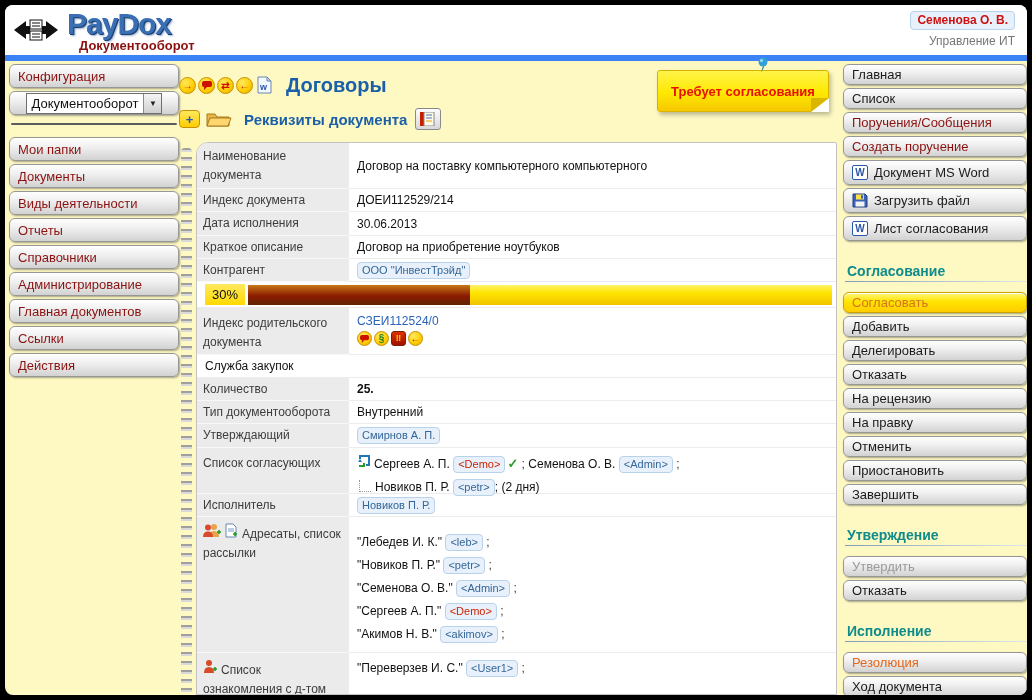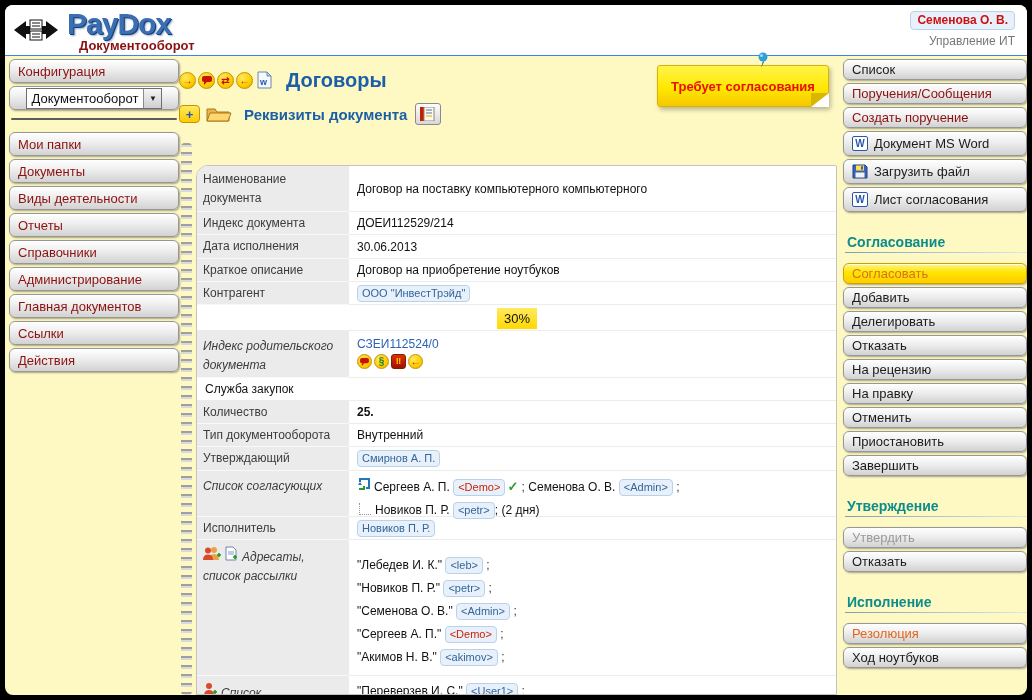--- a/index.html
+++ b/index.html
@@ -10,21 +10,21 @@
   
   .header { position:relative; height:50px; background:#fff; }
   .collapse-btn { position:absolute; left:8px; top:8px; width:46px; height:34px; cursor:pointer; }
   .logo { position:absolute; left:62px; top:2px; cursor:pointer; }
   .logo-main { font-size:30px; font-weight:bold; letter-spacing:-1px; color:var(--brand-blue,#3b6fb4);
                text-shadow:1px 1px 0 #1d3f6e, 2px 2px 2px #9ab4d4; font-style:normal; }
   .logo-sub { font-size:13px; font-weight:bold; color:var(--dark-red,#8b1111); margin-left:12px; margin-top:-3px; }
   .user-block { position:absolute; right:12px; top:6px; text-align:right; }
   .user-dept { font-size:12px; color:#777; margin-top:4px; }
 
-  .app-body { position:absolute; top:50px; left:0; right:0; bottom:0; border-top:1px solid #3b82f6; }
+  .app-body { position:absolute; top:50px; left:0; right:0; bottom:0; border-top:6px solid #3b82f6; }
 
   
   .btn { display:flex; align-items:center; height:22px; padding:1px 8px;
          background:linear-gradient(#ffffff,#f0f0f0 40%,#d2d2d2);
          border:1px solid #979797; border-radius:6px;
          box-shadow:1px 1px 2px rgba(0,0,0,.35), inset 0 1px 0 #fff;
          font-size:13px; color:#1b1b1b; margin-bottom:3px; cursor:pointer; white-space:nowrap; overflow:hidden; }
   .btn.red { color:var(--dark-red,#8b1111); }
   .btn.orange { color:#e2661c; }
   .btn.disabled { color:#9a9a9a; cursor:default; }
@@ -65,38 +65,38 @@
   .sticky-note span { font-size:13px; font-weight:bold; color:var(--note-text,#e81000); }
   .sticky-note .fold { position:absolute; right:-1px; bottom:-1px; width:0; height:0;
                        border-bottom:14px solid #fff; border-left:18px solid #d9b600; }
   .pin { position:absolute; top:-14px; left:58%; }
 
   
   .doc-card-wrap { position:absolute; left:2px; right:2px; top:78px; bottom:0; }
   .binding { position:absolute; left:0; top:6px; bottom:0; width:11px;
              background:repeating-linear-gradient(to bottom,#9f9f9f 0 2px,#d9d9d9 2px 4px,transparent 4px 9px); border-radius:4px; }
   .doc-card { position:absolute; left:15px; right:0; top:0; bottom:0; border:1px solid #c2c2c2;
-              border-radius:12px 2px 0 0; overflow:hidden; background:#fff;margin-top:28px; }
+              border-radius:12px 2px 0 0; overflow:hidden; background:#fff; }
   .drow { display:flex; width:100%; }
   .dlabel { width:152px; background:#ebebeb; border-bottom:1px solid #f8f8f8; color:#3c3c3c; font-size:12px;
             padding:2px 6px; display:flex; align-items:center; line-height:1.55; flex-shrink:0; }
   .dvalue { flex:1; border-bottom:1px solid #ececec; font-size:12px; color:#111; padding:2px 4px 2px 8px;
             display:flex; align-items:center; line-height:1.5; }
-  .row-top .dlabel { align-items:flex-start; padding-top:6px; display:block;font-style:italic; }
+  .row-top .dlabel { align-items:flex-start; padding-top:6px; display:block; }
   .row-top .dvalue { display:block; padding-top:4px; }
   .bold { font-weight:bold; }
   .link { color:var(--link-blue,#2a63b8); cursor:pointer; }
 
   .tag { background:#e8f1fb; border:1px solid #b8d2ea; border-radius:4px; padding:0 4px; font-size:11px;
          color:var(--tag-blue,#336699); display:inline-block; line-height:15px; white-space:nowrap; vertical-align:middle; }
   .tag.red-tag { color:var(--tag-red,#cc2200); }
   .tag.bold-red { color:#cc1111; font-weight:bold; font-size:12px; padding:1px 6px; }
 
   
-  .progress-wrap { display:flex; align-items:center; width:100%; height:20px;flex-direction:column; }
+  .progress-wrap { display:flex; align-items:center; width:100%; height:20px; }
   .pct { background:linear-gradient(#ffe95e,#ffd900); padding:1px 7px; font-size:13px; color:#111; margin-right:3px; }
   .pbar { flex:1; height:20px; background:linear-gradient(#fff36a,#ffe400 40%,#f0c400); overflow:hidden; display:flex; }
   .pfill { height:100%; background:linear-gradient(#c87818,#8a1a00 55%,#5f2600); }
 
   .uicon { width:15px; height:15px; border-radius:3px; background:linear-gradient(#e03000,#a01000);
            border:1px solid #7e1e00; color:#ffd000; font-size:9px; font-weight:bold;
            display:inline-flex; align-items:center; justify-content:center; margin-right:2px; cursor:pointer; }
   .check { color:#2f9e2f; font-weight:bold; font-size:13px; margin-left:2px; }
   .sep::after { content:" ;"; color:#333; }
   .list-line { display:block; line-height:23px; white-space:nowrap; }
@@ -387,20 +387,23 @@
 
             </div>
           </div>
 
         </div>
       </div>
     </div>
 
     <div class="right-sidebar">
       <div class="btn">
+          <span>Главная</span>
+        </div>
+      <div class="btn">
           <span>Список</span>
         </div>
       <div class="btn red">
           <span>Поручения/Сообщения</span>
         </div>
       <div class="btn red">
           <span>Создать поручение</span>
         </div>
       <div class="btn icon-btn">
         <span class="icon-cell">
@@ -464,18 +467,18 @@
       <div class="btn">
           <span>Отказать</span>
         </div>
 
       <div class="sec-head">Исполнение</div>
       <div class="sec-underline"></div>
       <div class="btn orange">
           <span>Резолюция</span>
         </div>
       <div class="btn">
-          <span>Ход ноутбуков</span>
+          <span>Ход документа</span>
         </div>
     </div>
 
   </div>
 </div>
 
 </body></html>

